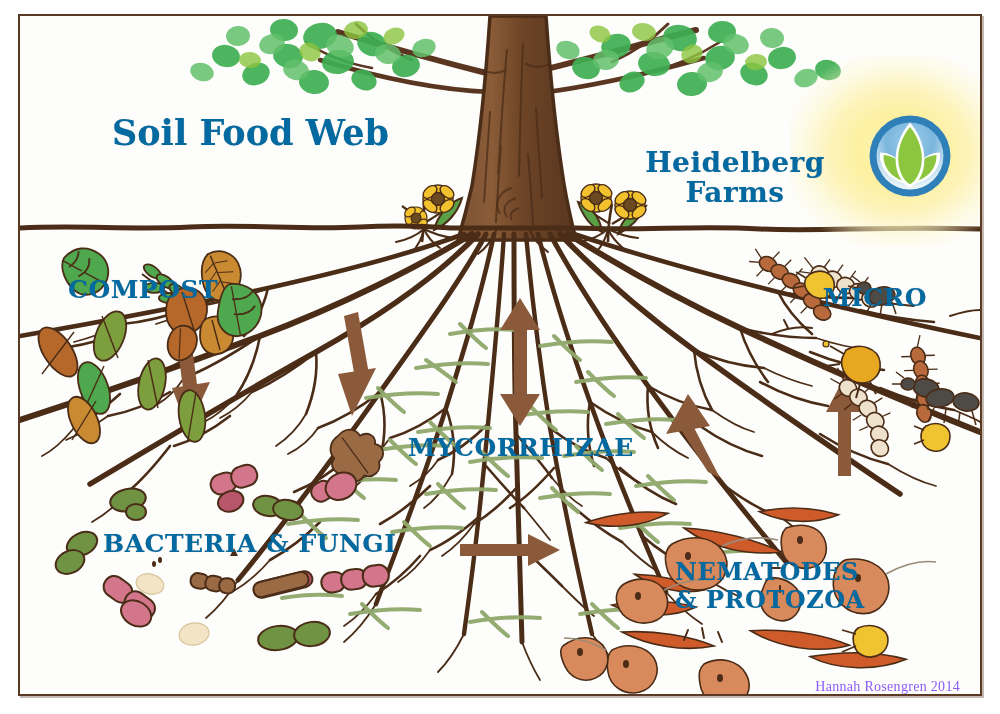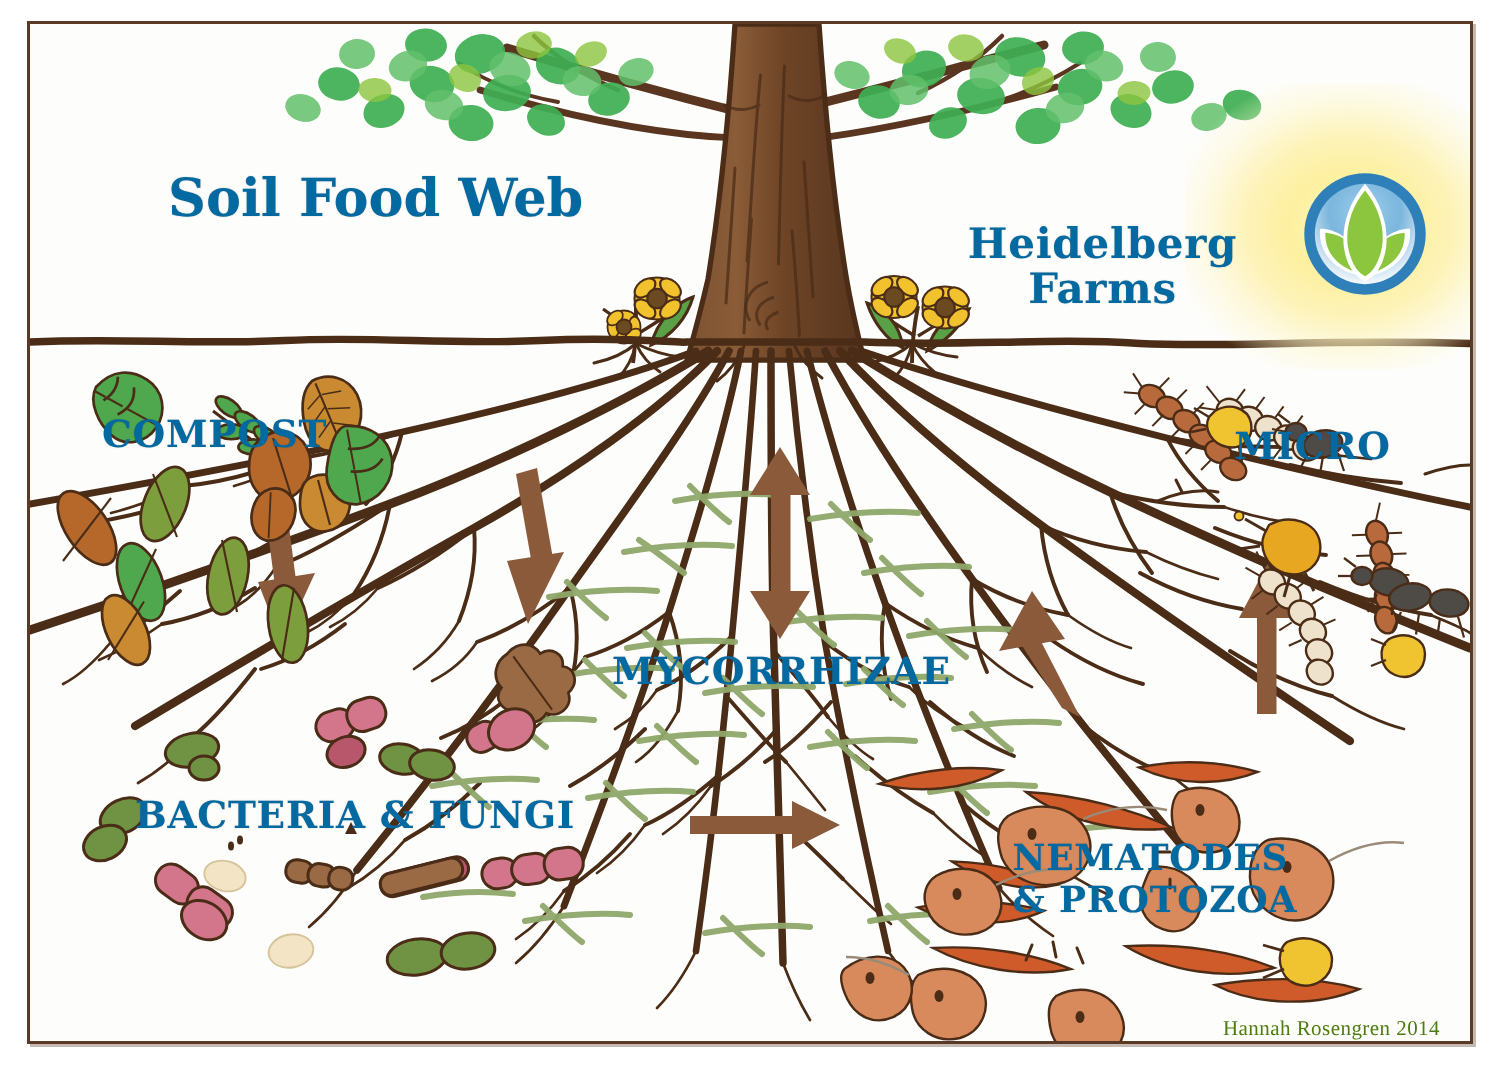--- a/index.html
+++ b/index.html
@@ -19,25 +19,25 @@
   .lbl{position:absolute;color:#0369a1;font-family:"DejaVu Serif",serif;
        font-weight:700;letter-spacing:.5px;line-height:1.08;white-space:nowrap;
        text-shadow:0 0 1px rgba(74,44,23,.25);}
 
   #title{left:92px;top:98px;font-size:35px;letter-spacing:0px;}
   #brand{left:615px;top:96px;font-size:28px;text-align:center;width:200px;white-space:normal;margin-top:36px;}
 
   #lbl-compost{left:48px;top:260px;font-size:25px;}
   #lbl-micro{left:740px;top:268px;font-size:25px;text-align:center;width:230px;white-space:normal;line-height:1.12;}
   #lbl-myco{left:388px;top:418px;font-size:25px;}
-  #lbl-bact{left:70px;top:514px;font-size:25px;}
+  #lbl-bact{left:83px;top:514px;font-size:25px;}
   #lbl-nema{left:655px;top:542px;font-size:24px;text-align:left;width:210px;white-space:normal;line-height:1.15;}
 
   #credit{position:absolute;left:725px;top:663px;width:215px;text-align:right;
-          font-family:"Liberation Serif",serif;font-size:14px;color:#4d7c0f;letter-spacing:.3px;}
+          font-family:"Liberation Serif",serif;font-size:14px;color:#8b5cf6;letter-spacing:.3px;}
 
   
   #sunglow{position:absolute;left:770px;top:40px;width:220px;height:190px;
            background:radial-gradient(ellipse at 50% 50%, #fff9c4 0%, #fdf0a0 26%, #fdf3b8 44%, rgba(253,247,205,.55) 62%, rgba(255,255,255,0) 78%);
            pointer-events:none;}
   #logo{position:absolute;left:846px;top:96px;width:88px;height:88px;}
 </style>
 </head>
 <body>
 

